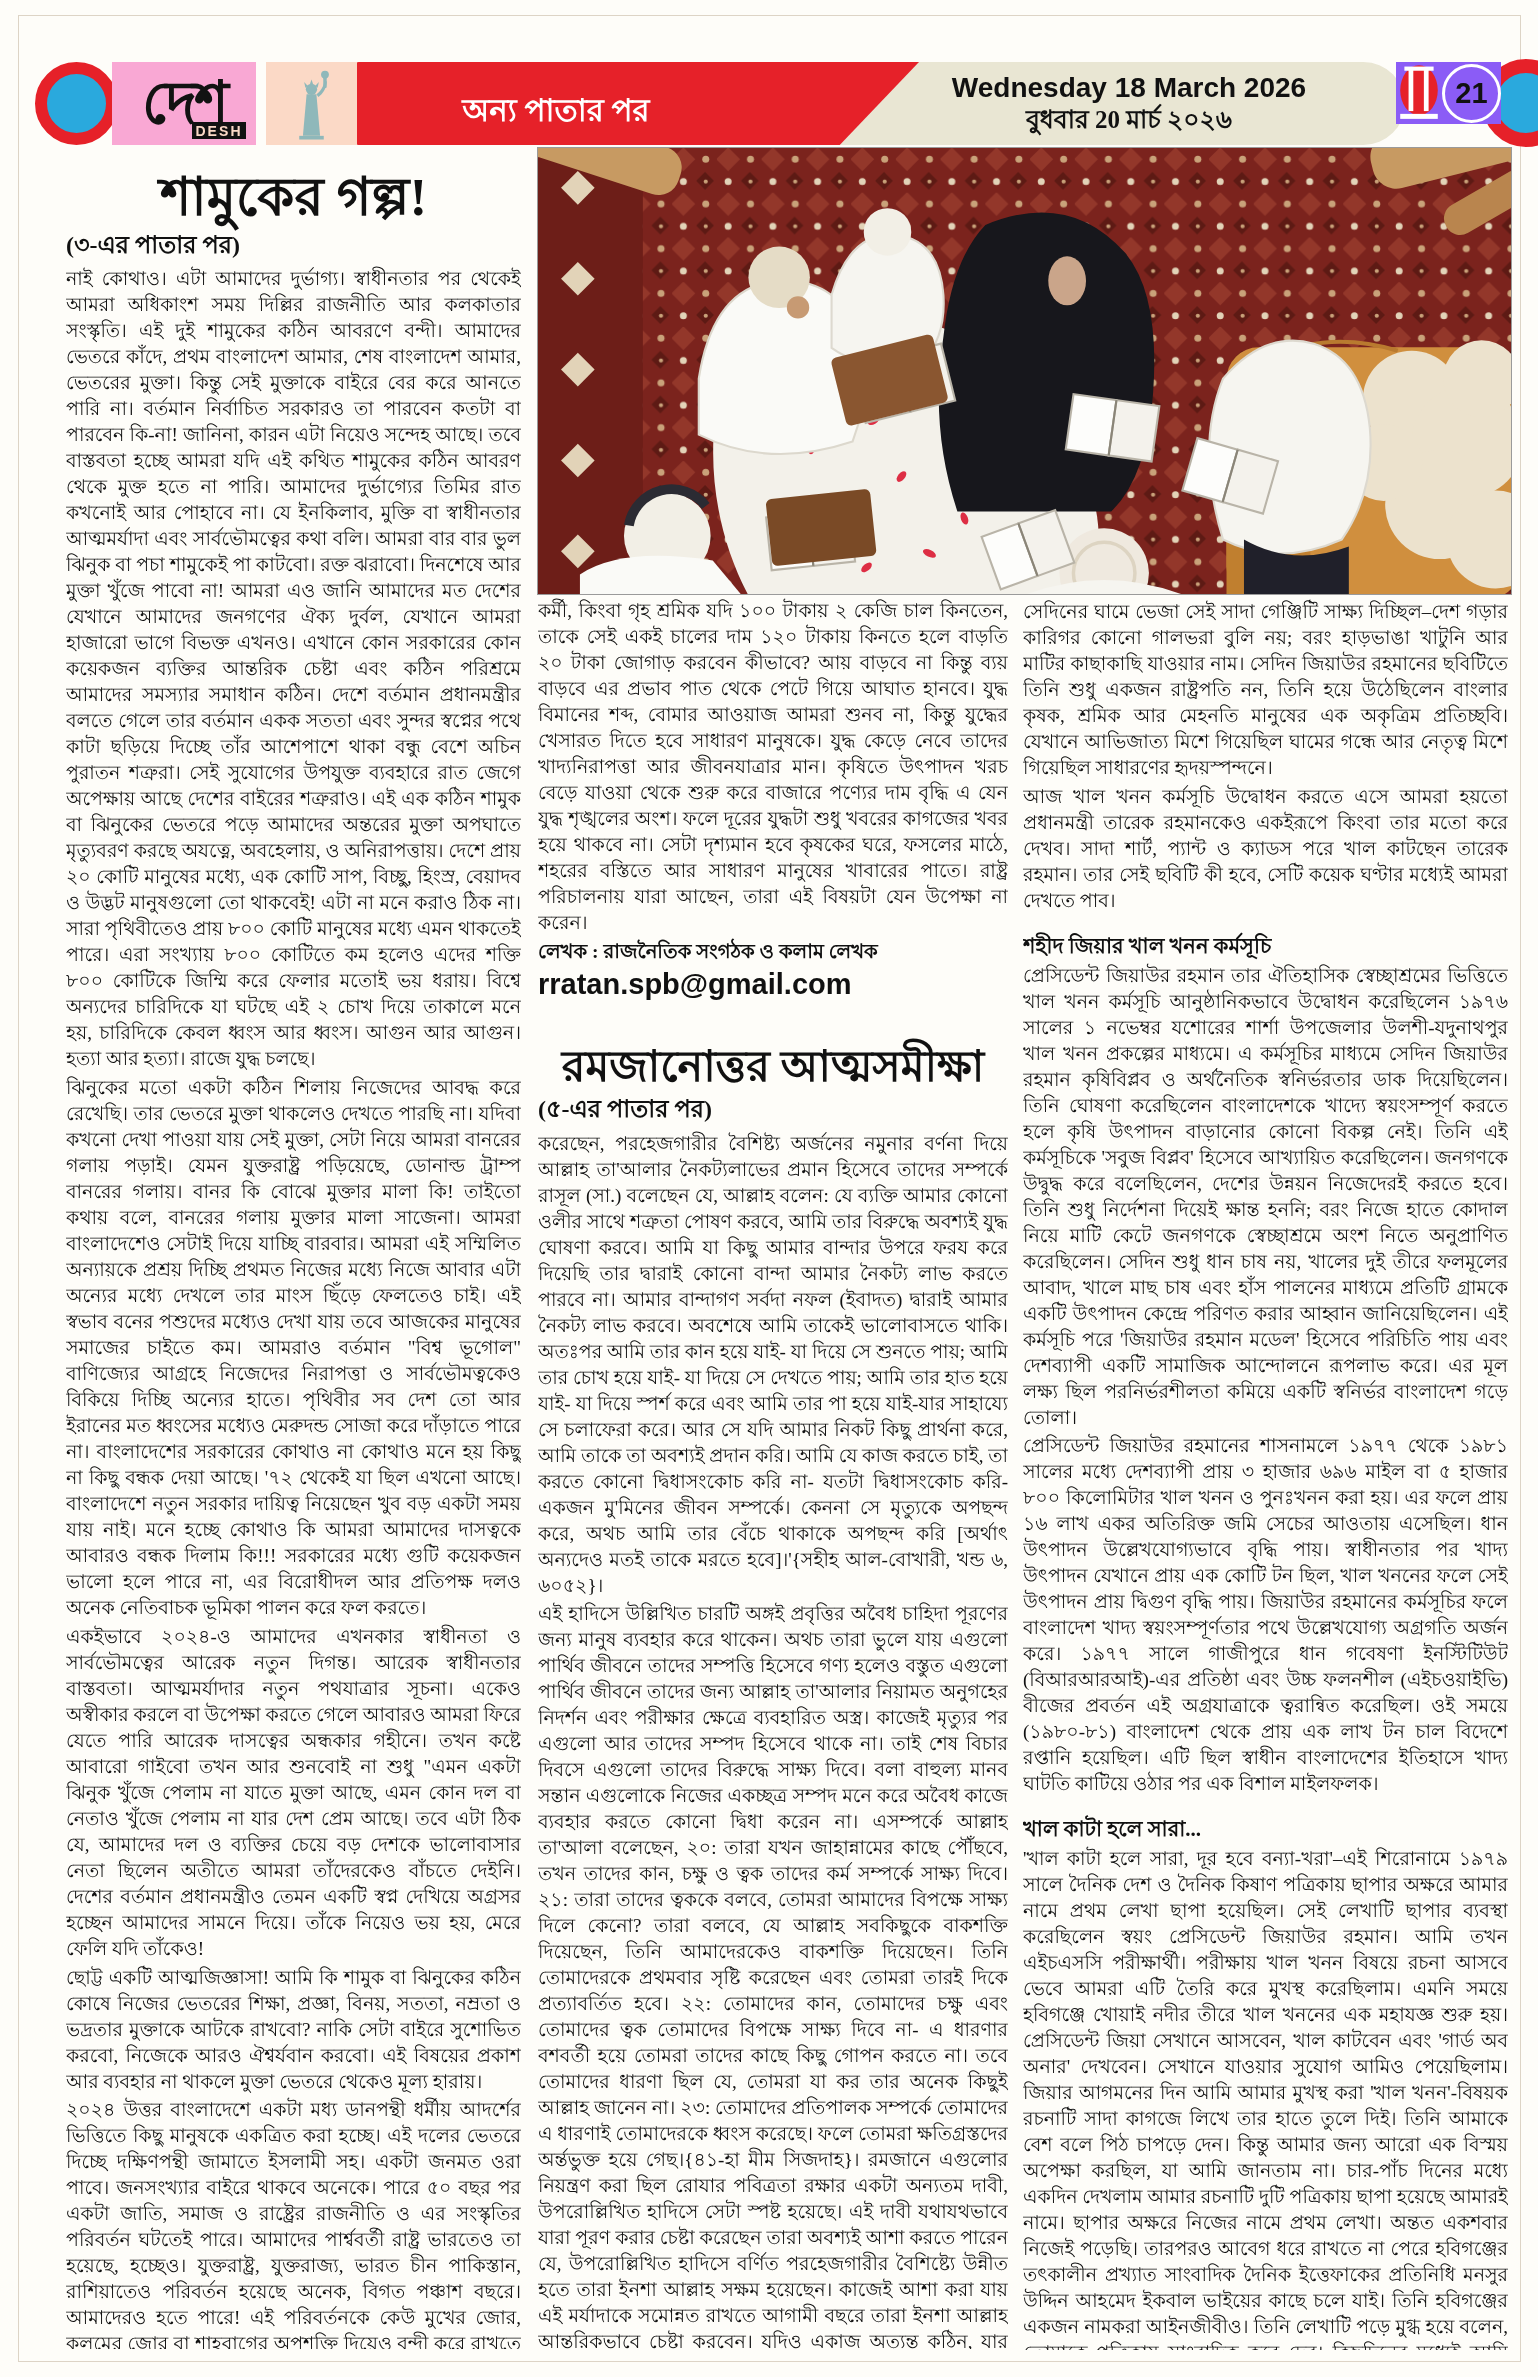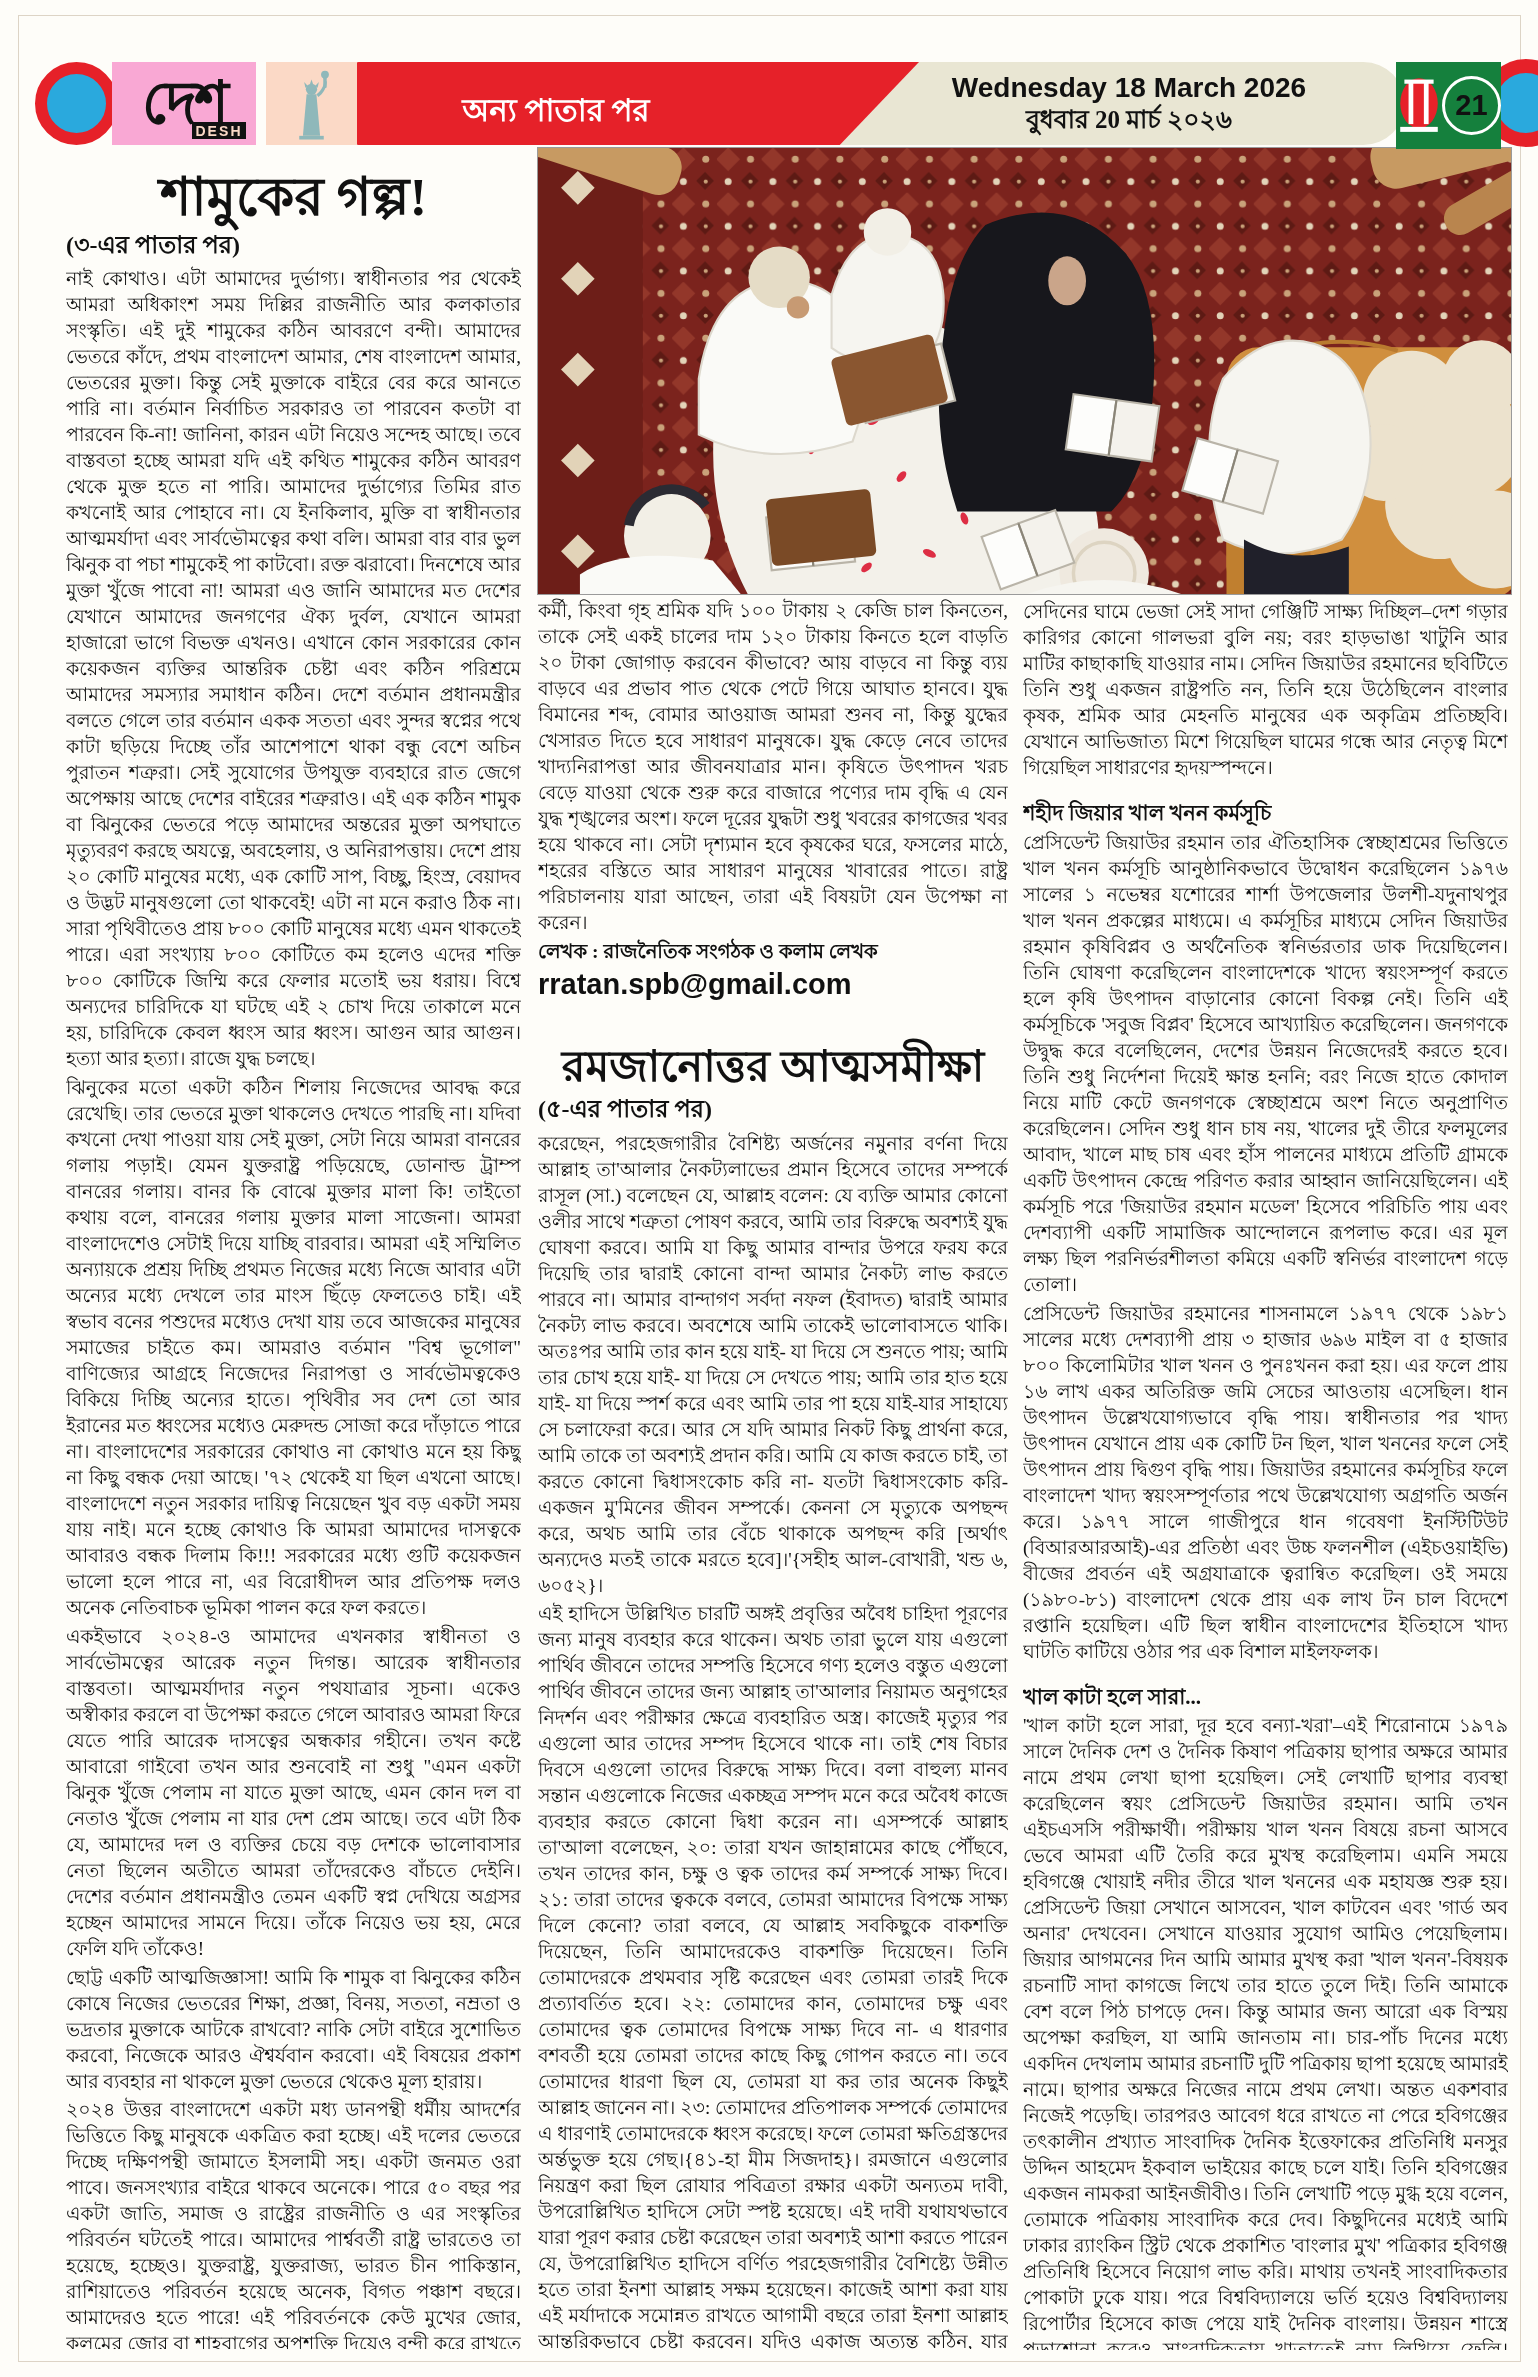--- a/index.html
+++ b/index.html
@@ -25,21 +25,21 @@
     border-radius:0 42px 42px 0;}
   .head-red{position:absolute;left:353px;top:0;width:566px;height:83px;background:#e62129;
     border-radius:5.6px 0 0 5.6px;clip-path:polygon(0 0,100% 0,86% 100%,0 100%);}
   .banner-label{position:absolute;left:353px;top:0;width:406px;height:99px;
     display:flex;align-items:center;justify-content:center;color:#fff;
     font-weight:bold;font-size:31px;z-index:3;}
   .date-box{position:absolute;left:867px;top:0;width:524px;height:83px;
     display:flex;flex-direction:column;align-items:center;justify-content:center;z-index:3;}
   .date-en{font-family:"Liberation Sans",sans-serif;font-weight:bold;font-size:28px;line-height:32px;}
   .date-bn{font-weight:bold;font-size:25px;line-height:31px;}
-  .pagenum-box{position:absolute;left:1396px;top:0;width:105px;height:87px;background:#15803d;
+  .pagenum-box{position:absolute;left:1396px;top:0;width:105px;height:62px;background:#8b5cf6;
     display:flex;align-items:center;justify-content:space-around;z-index:2;}
   .badge-21{width:53px;height:53px;border-radius:50%;border:3.5px solid #fff;
     display:flex;align-items:center;justify-content:center;
     font-family:"Liberation Sans",sans-serif;font-weight:bold;font-size:29px;color:#111;}
   .right-circle{position:absolute;left:1482px;top:-2.8px;width:88px;height:88px;border-radius:50%;
     background:#2aa9dd;border:14px solid #e62129;box-sizing:border-box;z-index:1;}
   
   .lead-photo{position:absolute;left:537px;top:147px;width:973px;height:446px;
     border:0.7px solid #9a9a9a;overflow:hidden;background:#7b231d;}
   
@@ -243,20 +243,21 @@
   <div class="gap"></div>
   <div class="article-title">রমজানোত্তর আত্মসমীক্ষা</div>
   <div class="article-cont">(৫-এর পাতার পর)</div>
   <p class="p">করেছেন, পরহেজগারীর বৈশিষ্ট্য অর্জনের নমুনার বর্ণনা দিয়ে আল্লাহ তা'আলার নৈকট্যলাভের প্রমান হিসেবে তাদের সম্পর্কে রাসূল (সা.) বলেছেন যে, আল্লাহ বলেন: যে ব্যক্তি আমার কোনো ওলীর সাথে শত্রুতা পোষণ করবে, আমি তার বিরুদ্ধে অবশ্যই যুদ্ধ ঘোষণা করবে। আমি যা কিছু আমার বান্দার উপরে ফরয করে দিয়েছি তার দ্বারাই কোনো বান্দা আমার নৈকট্য লাভ করতে পারবে না। আমার বান্দাগণ সর্বদা নফল (ইবাদত) দ্বারাই আমার নৈকট্য লাভ করবে। অবশেষে আমি তাকেই ভালোবাসতে থাকি। অতঃপর আমি তার কান হয়ে যাই- যা দিয়ে সে শুনতে পায়; আমি তার চোখ হয়ে যাই- যা দিয়ে সে দেখতে পায়; আমি তার হাত হয়ে যাই- যা দিয়ে স্পর্শ করে এবং আমি তার পা হয়ে যাই-যার সাহায্যে সে চলাফেরা করে। আর সে যদি আমার নিকট কিছু প্রার্থনা করে, আমি তাকে তা অবশ্যই প্রদান করি। আমি যে কাজ করতে চাই, তা করতে কোনো দ্বিধাসংকোচ করি না- যতটা দ্বিধাসংকোচ করি- একজন মু'মিনের জীবন সম্পর্কে। কেননা সে মৃত্যুকে অপছন্দ করে, অথচ আমি তার বেঁচে থাকাকে অপছন্দ করি [অর্থাৎ অন্যদেও মতই তাকে মরতে হবে]।'{সহীহ আল-বোখারী, খন্ড ৬, ৬০৫২}।</p>
   <p class="p">এই হাদিসে উল্লিখিত চারটি অঙ্গই প্রবৃত্তির অবৈধ চাহিদা পূরণের জন্য মানুষ ব্যবহার করে থাকেন। অথচ তারা ভুলে যায় এগুলো পার্থিব জীবনে তাদের সম্পত্তি হিসেবে গণ্য হলেও বস্তুত এগুলো পার্থিব জীবনে তাদের জন্য আল্লাহ তা'আলার নিয়ামত অনুগহের নিদর্শন এবং পরীক্ষার ক্ষেত্রে ব্যবহারিত অস্ত্র। কাজেই মৃত্যুর পর এগুলো আর তাদের সম্পদ হিসেবে থাকে না। তাই শেষ বিচার দিবসে এগুলো তাদের বিরুদ্ধে সাক্ষ্য দিবে। বলা বাহুল্য মানব সন্তান এগুলোকে নিজের একচ্ছত্র সম্পদ মনে করে অবৈধ কাজে ব্যবহার করতে কোনো দ্বিধা করেন না। এসম্পর্কে আল্লাহ তা'আলা বলেছেন, ২০: তারা যখন জাহান্নামের কাছে পৌঁছবে, তখন তাদের কান, চক্ষু ও ত্বক তাদের কর্ম সম্পর্কে সাক্ষ্য দিবে। ২১: তারা তাদের ত্বককে বলবে, তোমরা আমাদের বিপক্ষে সাক্ষ্য দিলে কেনো? তারা বলবে, যে আল্লাহ সবকিছুকে বাকশক্তি দিয়েছেন, তিনি আমাদেরকেও বাকশক্তি দিয়েছেন। তিনি তোমাদেরকে প্রথমবার সৃষ্টি করেছেন এবং তোমরা তারই দিকে প্রত্যাবর্তিত হবে। ২২: তোমাদের কান, তোমাদের চক্ষু এবং তোমাদের ত্বক তোমাদের বিপক্ষে সাক্ষ্য দিবে না- এ ধারণার বশবর্তী হয়ে তোমরা তাদের কাছে কিছু গোপন করতে না। তবে তোমাদের ধারণা ছিল যে, তোমরা যা কর তার অনেক কিছুই আল্লাহ জানেন না। ২৩: তোমাদের প্রতিপালক সম্পর্কে তোমাদের এ ধারণাই তোমাদেরকে ধ্বংস করেছে। ফলে তোমরা ক্ষতিগ্রস্তদের অর্ন্তভুক্ত হয়ে গেছ।{৪১-হা মীম সিজদাহ}। রমজানে এগুলোর নিয়ন্ত্রণ করা ছিল রোযার পবিত্রতা রক্ষার একটা অন্যতম দাবী, উপরোল্লিখিত হাদিসে সেটা স্পষ্ট হয়েছে। এই দাবী যথাযথভাবে যারা পূরণ করার চেষ্টা করেছেন তারা অবশ্যই আশা করতে পারেন যে, উপরোল্লিখিত হাদিসে বর্ণিত পরহেজগারীর বৈশিষ্ট্যে উন্নীত হতে তারা ইনশা আল্লাহ সক্ষম হয়েছেন। কাজেই আশা করা যায় এই মর্যাদাকে সমোন্নত রাখতে আগামী বছরে তারা ইনশা আল্লাহ আন্তরিকভাবে চেষ্টা করবেন। যদিও একাজ অত্যন্ত কঠিন, যার জন্য দরকার হয় গভীর ঈমানে প্রতিষ্ঠিত আল্লাহ-সচেতন হৃদয় এবং দৃঢ়সংকল্পের চিত্তবৃত্তি। এই কঠিন কাজে আরো দরকার হয় আল্লাহ তা'আলার সাহায্য প্রাপ্তির প্রত্যাশায় নিয়মিতভাবে নামায আদায়ের মাধ্যমে একনিষ্ঠ অন্তরে প্রার্থনা করা।  বলাই বাহুল্য উপরোল্লিখিত ২/১৮৬ আয়াতে এরকম ব্যক্তিদের প্রার্থনা কবুল করার নিশ্চয়তা আল্লাহ তা'আলা দিয়েছেন। ইনশা আল্লাহ চলবে।</p>
 
 </div>
 
 <div class="col col-right">
   <p class="p">সেদিনের ঘামে ভেজা সেই সাদা গেঞ্জিটি সাক্ষ্য দিচ্ছিল–দেশ গড়ার কারিগর কোনো গালভরা বুলি নয়; বরং হাড়ভাঙা খাটুনি আর মাটির কাছাকাছি যাওয়ার নাম। সেদিন জিয়াউর রহমানের ছবিটিতে তিনি শুধু একজন রাষ্ট্রপতি নন, তিনি হয়ে উঠেছিলেন বাংলার কৃষক, শ্রমিক আর মেহনতি মানুষের এক অকৃত্রিম প্রতিচ্ছবি। যেখানে আভিজাত্য মিশে গিয়েছিল ঘামের গন্ধে আর নেতৃত্ব মিশে গিয়েছিল সাধারণের হৃদয়স্পন্দনে।</p>
+  <p class="p">আজ খাল খনন কর্মসূচি উদ্বোধন করতে এসে আমরা হয়তো প্রধানমন্ত্রী তারেক রহমানকেও একইরূপে কিংবা তার মতো করে দেখব। সাদা শার্ট, প্যান্ট ও ক্যাডস পরে খাল কাটছেন তারেক রহমান। তার সেই ছবিটি কী হবে, সেটি কয়েক ঘণ্টার মধ্যেই আমরা দেখতে পাব।</p>
   <div class="subhead">শহীদ জিয়ার খাল খনন কর্মসূচি</div>
   <p class="p">প্রেসিডেন্ট জিয়াউর রহমান তার ঐতিহাসিক স্বেচ্ছাশ্রমের ভিত্তিতে খাল খনন কর্মসূচি আনুষ্ঠানিকভাবে উদ্বোধন করেছিলেন ১৯৭৬ সালের ১ নভেম্বর যশোরের শার্শা উপজেলার উলশী-যদুনাথপুর খাল খনন প্রকল্পের মাধ্যমে। এ কর্মসূচির মাধ্যমে সেদিন জিয়াউর রহমান কৃষিবিপ্লব ও অর্থনৈতিক স্বনির্ভরতার ডাক দিয়েছিলেন। তিনি ঘোষণা করেছিলেন বাংলাদেশকে খাদ্যে স্বয়ংসম্পূর্ণ করতে হলে কৃষি উৎপাদন বাড়ানোর কোনো বিকল্প নেই। তিনি এই কর্মসূচিকে 'সবুজ বিপ্লব' হিসেবে আখ্যায়িত করেছিলেন। জনগণকে উদ্বুদ্ধ করে বলেছিলেন, দেশের উন্নয়ন নিজেদেরই করতে হবে। তিনি শুধু নির্দেশনা দিয়েই ক্ষান্ত হননি; বরং নিজে হাতে কোদাল নিয়ে মাটি কেটে জনগণকে স্বেচ্ছাশ্রমে অংশ নিতে অনুপ্রাণিত করেছিলেন। সেদিন শুধু ধান চাষ নয়, খালের দুই তীরে ফলমূলের আবাদ, খালে মাছ চাষ এবং হাঁস পালনের মাধ্যমে প্রতিটি গ্রামকে একটি উৎপাদন কেন্দ্রে পরিণত করার আহ্বান জানিয়েছিলেন। এই কর্মসূচি পরে 'জিয়াউর রহমান মডেল' হিসেবে পরিচিতি পায় এবং দেশব্যাপী একটি সামাজিক আন্দোলনে রূপলাভ করে। এর মূল লক্ষ্য ছিল পরনির্ভরশীলতা কমিয়ে একটি স্বনির্ভর বাংলাদেশ গড়ে তোলা।</p>
   <p class="p">প্রেসিডেন্ট জিয়াউর রহমানের শাসনামলে ১৯৭৭ থেকে ১৯৮১ সালের মধ্যে দেশব্যাপী প্রায় ৩ হাজার ৬৯৬ মাইল বা ৫ হাজার ৮০০ কিলোমিটার খাল খনন ও পুনঃখনন করা হয়। এর ফলে প্রায় ১৬ লাখ একর অতিরিক্ত জমি সেচের আওতায় এসেছিল। ধান উৎপাদন উল্লেখযোগ্যভাবে বৃদ্ধি পায়। স্বাধীনতার পর খাদ্য উৎপাদন যেখানে প্রায় এক কোটি টন ছিল, খাল খননের ফলে সেই উৎপাদন প্রায় দ্বিগুণ বৃদ্ধি পায়। জিয়াউর রহমানের কর্মসূচির ফলে বাংলাদেশ খাদ্য স্বয়ংসম্পূর্ণতার পথে উল্লেখযোগ্য অগ্রগতি অর্জন করে। ১৯৭৭ সালে গাজীপুরে ধান গবেষণা ইনস্টিটিউট (বিআরআরআই)-এর প্রতিষ্ঠা এবং উচ্চ ফলনশীল (এইচওয়াইভি) বীজের প্রবর্তন এই অগ্রযাত্রাকে ত্বরান্বিত করেছিল। ওই সময়ে (১৯৮০-৮১) বাংলাদেশ থেকে প্রায় এক লাখ টন চাল বিদেশে রপ্তানি হয়েছিল। এটি ছিল স্বাধীন বাংলাদেশের ইতিহাসে খাদ্য ঘাটতি কাটিয়ে ওঠার পর এক বিশাল মাইলফলক।</p>
   <div class="subhead">খাল কাটা হলে সারা...</div>
   <p class="p">'খাল কাটা হলে সারা, দূর হবে বন্যা-খরা'–এই শিরোনামে ১৯৭৯ সালে দৈনিক দেশ ও দৈনিক কিষাণ পত্রিকায় ছাপার অক্ষরে আমার নামে প্রথম লেখা ছাপা হয়েছিল। সেই লেখাটি ছাপার ব্যবস্থা করেছিলেন স্বয়ং প্রেসিডেন্ট জিয়াউর রহমান। আমি তখন এইচএসসি পরীক্ষার্থী। পরীক্ষায় খাল খনন বিষয়ে রচনা আসবে ভেবে আমরা এটি তৈরি করে মুখস্থ করেছিলাম। এমনি সময়ে হবিগঞ্জে খোয়াই নদীর তীরে খাল খননের এক মহাযজ্ঞ শুরু হয়। প্রেসিডেন্ট জিয়া সেখানে আসবেন, খাল কাটবেন এবং 'গার্ড অব অনার' দেখবেন। সেখানে যাওয়ার সুযোগ আমিও পেয়েছিলাম। জিয়ার আগমনের দিন আমি আমার মুখস্থ করা 'খাল খনন'-বিষয়ক রচনাটি সাদা কাগজে লিখে তার হাতে তুলে দিই। তিনি আমাকে বেশ বলে পিঠ চাপড়ে দেন। কিন্তু আমার জন্য আরো এক বিস্ময় অপেক্ষা করছিল, যা আমি জানতাম না। চার-পাঁচ দিনের মধ্যে একদিন দেখলাম আমার রচনাটি দুটি পত্রিকায় ছাপা হয়েছে আমারই নামে। ছাপার অক্ষরে নিজের নামে প্রথম লেখা। অন্তত একশবার নিজেই পড়েছি। তারপরও আবেগ ধরে রাখতে না পেরে হবিগঞ্জের তৎকালীন প্রখ্যাত সাংবাদিক দৈনিক ইত্তেফাকের প্রতিনিধি মনসুর উদ্দিন আহমেদ ইকবাল ভাইয়ের কাছে চলে যাই। তিনি হবিগঞ্জের একজন নামকরা আইনজীবীও। তিনি লেখাটি পড়ে মুগ্ধ হয়ে বলেন, তোমাকে পত্রিকায় সাংবাদিক করে দেব। কিছুদিনের মধ্যেই আমি ঢাকার র‌্যাংকিন স্ট্রিট থেকে প্রকাশিত 'বাংলার মুখ' পত্রিকার হবিগঞ্জ প্রতিনিধি হিসেবে নিয়োগ লাভ করি। মাথায় তখনই সাংবাদিকতার পোকাটা ঢুকে যায়। পরে বিশ্ববিদ্যালয়ে ভর্তি হয়েও বিশ্ববিদ্যালয় রিপোর্টার হিসেবে কাজ পেয়ে যাই দৈনিক বাংলায়। উন্নয়ন শাস্ত্রে পড়াশোনা করেও সাংবাদিকতায় খাতাতেই নাম লিখিয়ে ফেলি। আজ যখন খাল খনন কর্মসূচি আবার শুরু হলো, তখন সেই গল্পটি আর লুকিয়ে রাখতে পারলাম না। এর আগে অবশ্য জাতীয় প্রেস ক্লাবের স্মরণিকায় এ বিষয়ে লিখেছি।</p>
 
 </div>
 
 
 </body></html>

